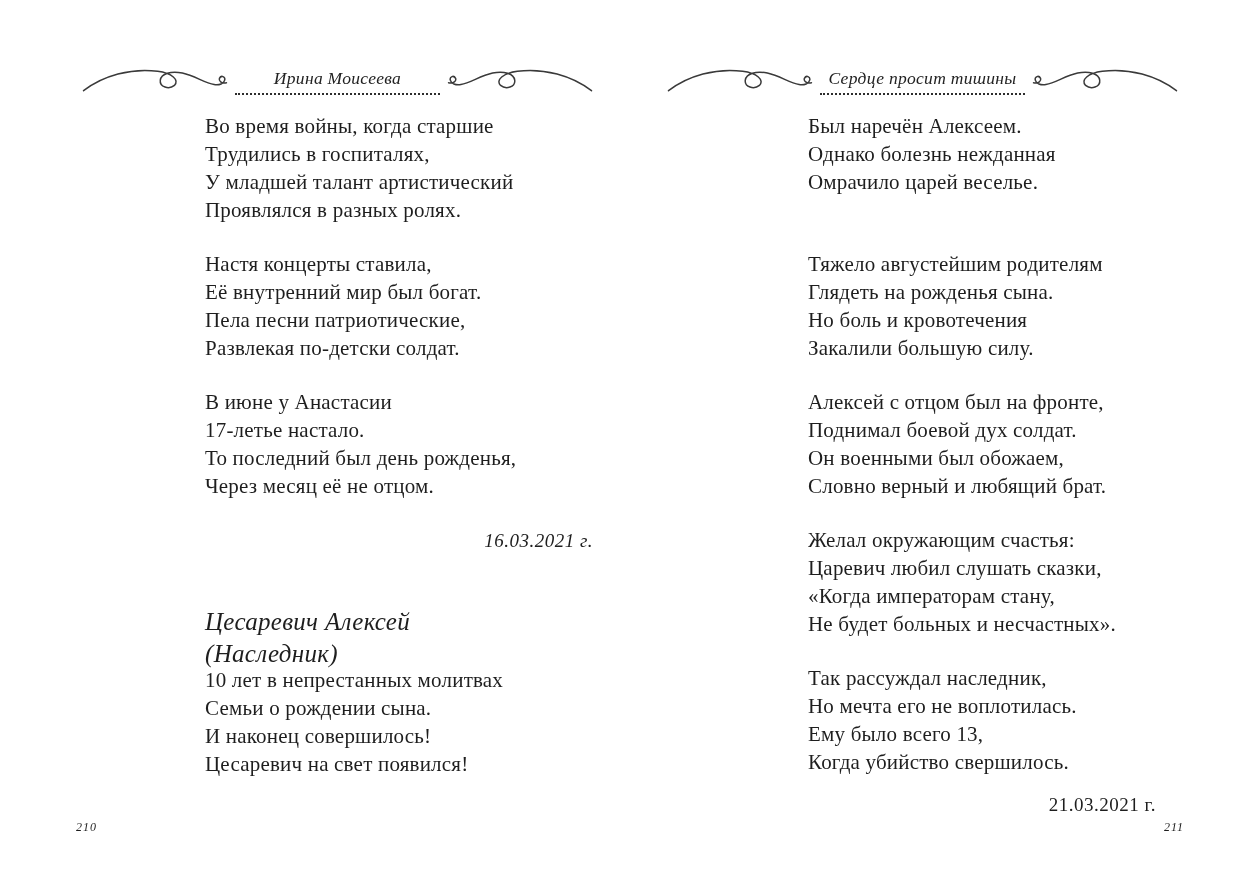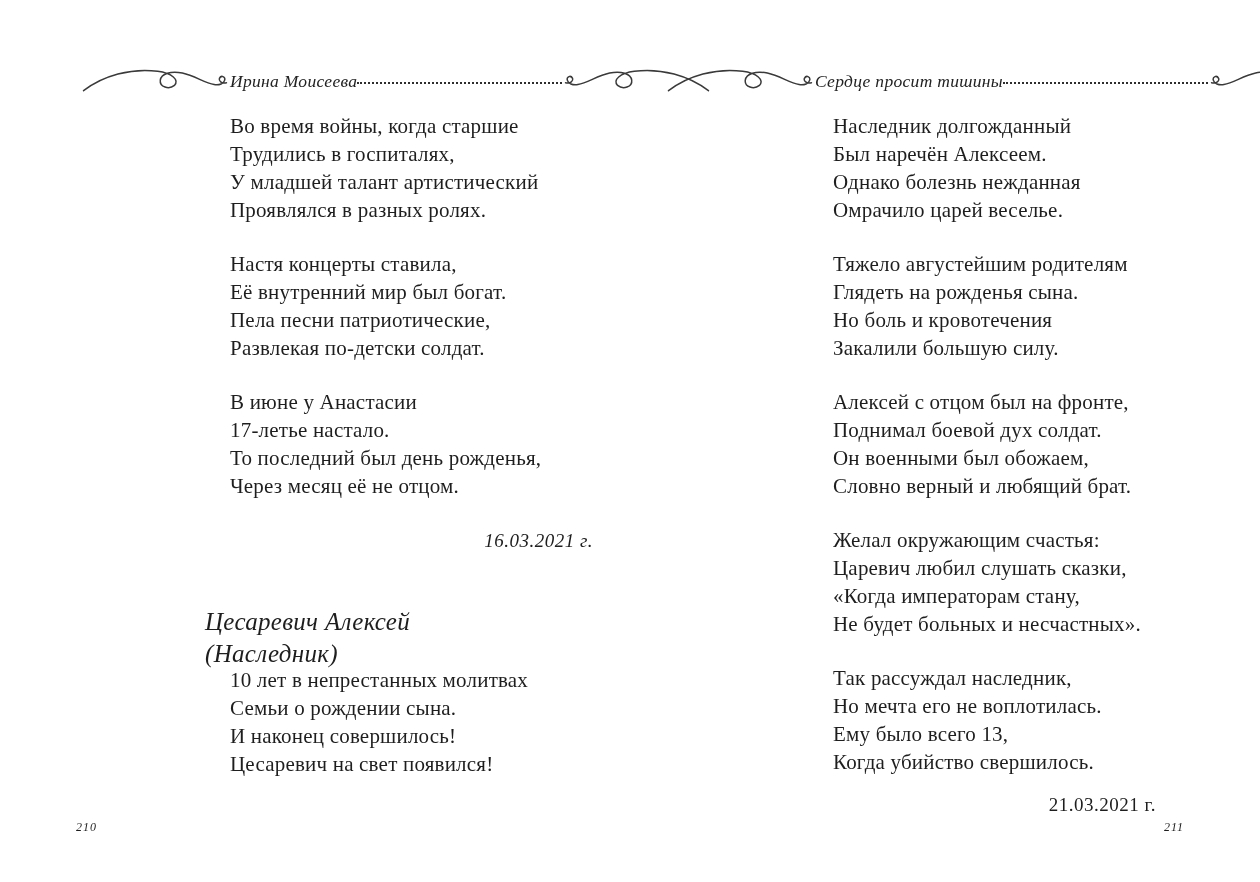--- a/index.html
+++ b/index.html
@@ -13,42 +13,41 @@
   }
   .running-head{
     position:absolute;top:58px;height:46px;
     display:flex;align-items:center;
   }
   .flourish{flex:0 0 auto;}
   .flourish svg{display:block;}
   .flip{transform:scaleX(-1);}
   .head-center{
     flex:1 1 auto;
-    display:flex;align-items:center;justify-content:center;text-align:center;
+    display:flex;flex-direction:column;align-items:center;justify-content:center;text-align:center;
   }
   .head-title{
     font-style:italic;
     font-size:17.5px;
     letter-spacing:.3px;
     white-space:nowrap;
     color:#222;
   }
   .dots{
     width:205px;
     border-bottom:2px dotted #2d2d2d;
     margin-top:4px;
     height:0;
   }
   .stanza{
     position:absolute;
     font-size:21px;
     line-height:28px;
     white-space:nowrap;
     letter-spacing:.2px;
-    margin-left:25px;
   }
   .date-line{
     position:absolute;
     font-size:19px;
     text-align:right;
     letter-spacing:.5px;
   }
   .poem-title{
     position:absolute;
     font-style:italic;
@@ -135,21 +134,20 @@
       <div class="dots"></div>
     </div>
     <div class="flourish flip">
       <svg width="150" height="38" viewBox="0 0 170 40" fill="none">
         <path d="M4,31 C26,14 58,5 88,9 C104,11 113,19 107,25 C101,30 90,27 91,19 C92,12 103,8 116,11 C130,14 141,22 152,24 C158,25 163,23 164,19 C165,15 160,13 158,17 C157,20 160,23 166,22" stroke="#3a3a3a" stroke-width="1.7" stroke-linecap="round"></path>
       </svg>
     </div>
   </div>
 
   <div class="stanza" style="left:808px;top:112px;">
-    <div>Наследник долгожданный</div>
     <div>Был наречён Алексеем.</div>
     <div>Однако болезнь нежданная</div>
     <div>Омрачило царей веселье.</div>
   </div>
 
   <div class="stanza" style="left:808px;top:250px;">
     <div>Тяжело августейшим родителям</div>
     <div>Глядеть на рожденья сына.</div>
     <div>Но боль и кровотечения</div>
     <div>Закалили большую силу.</div>

